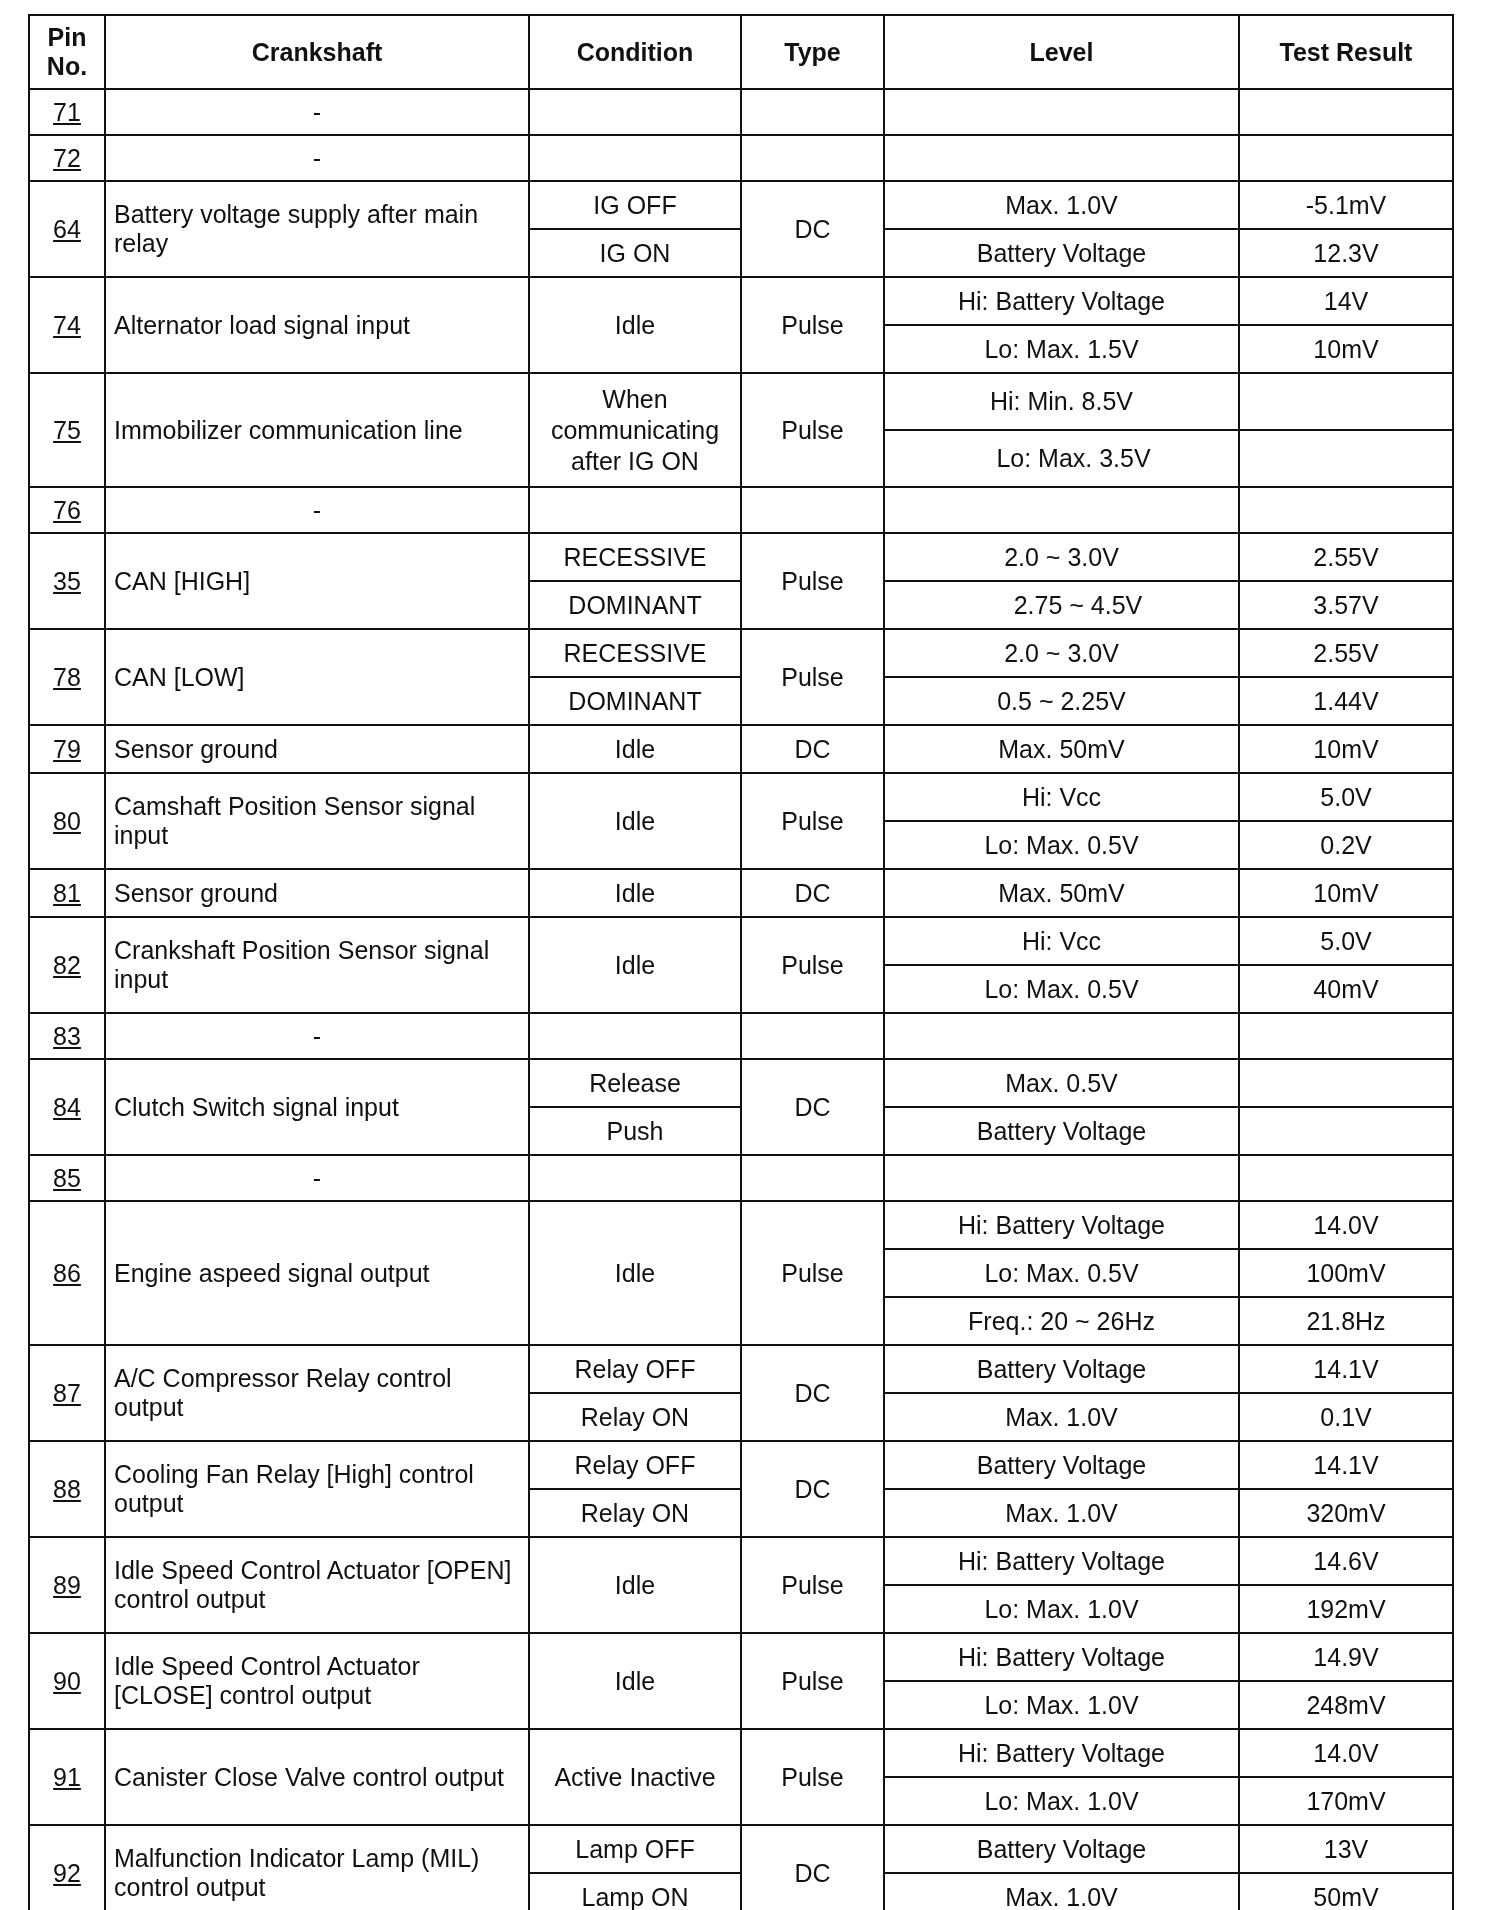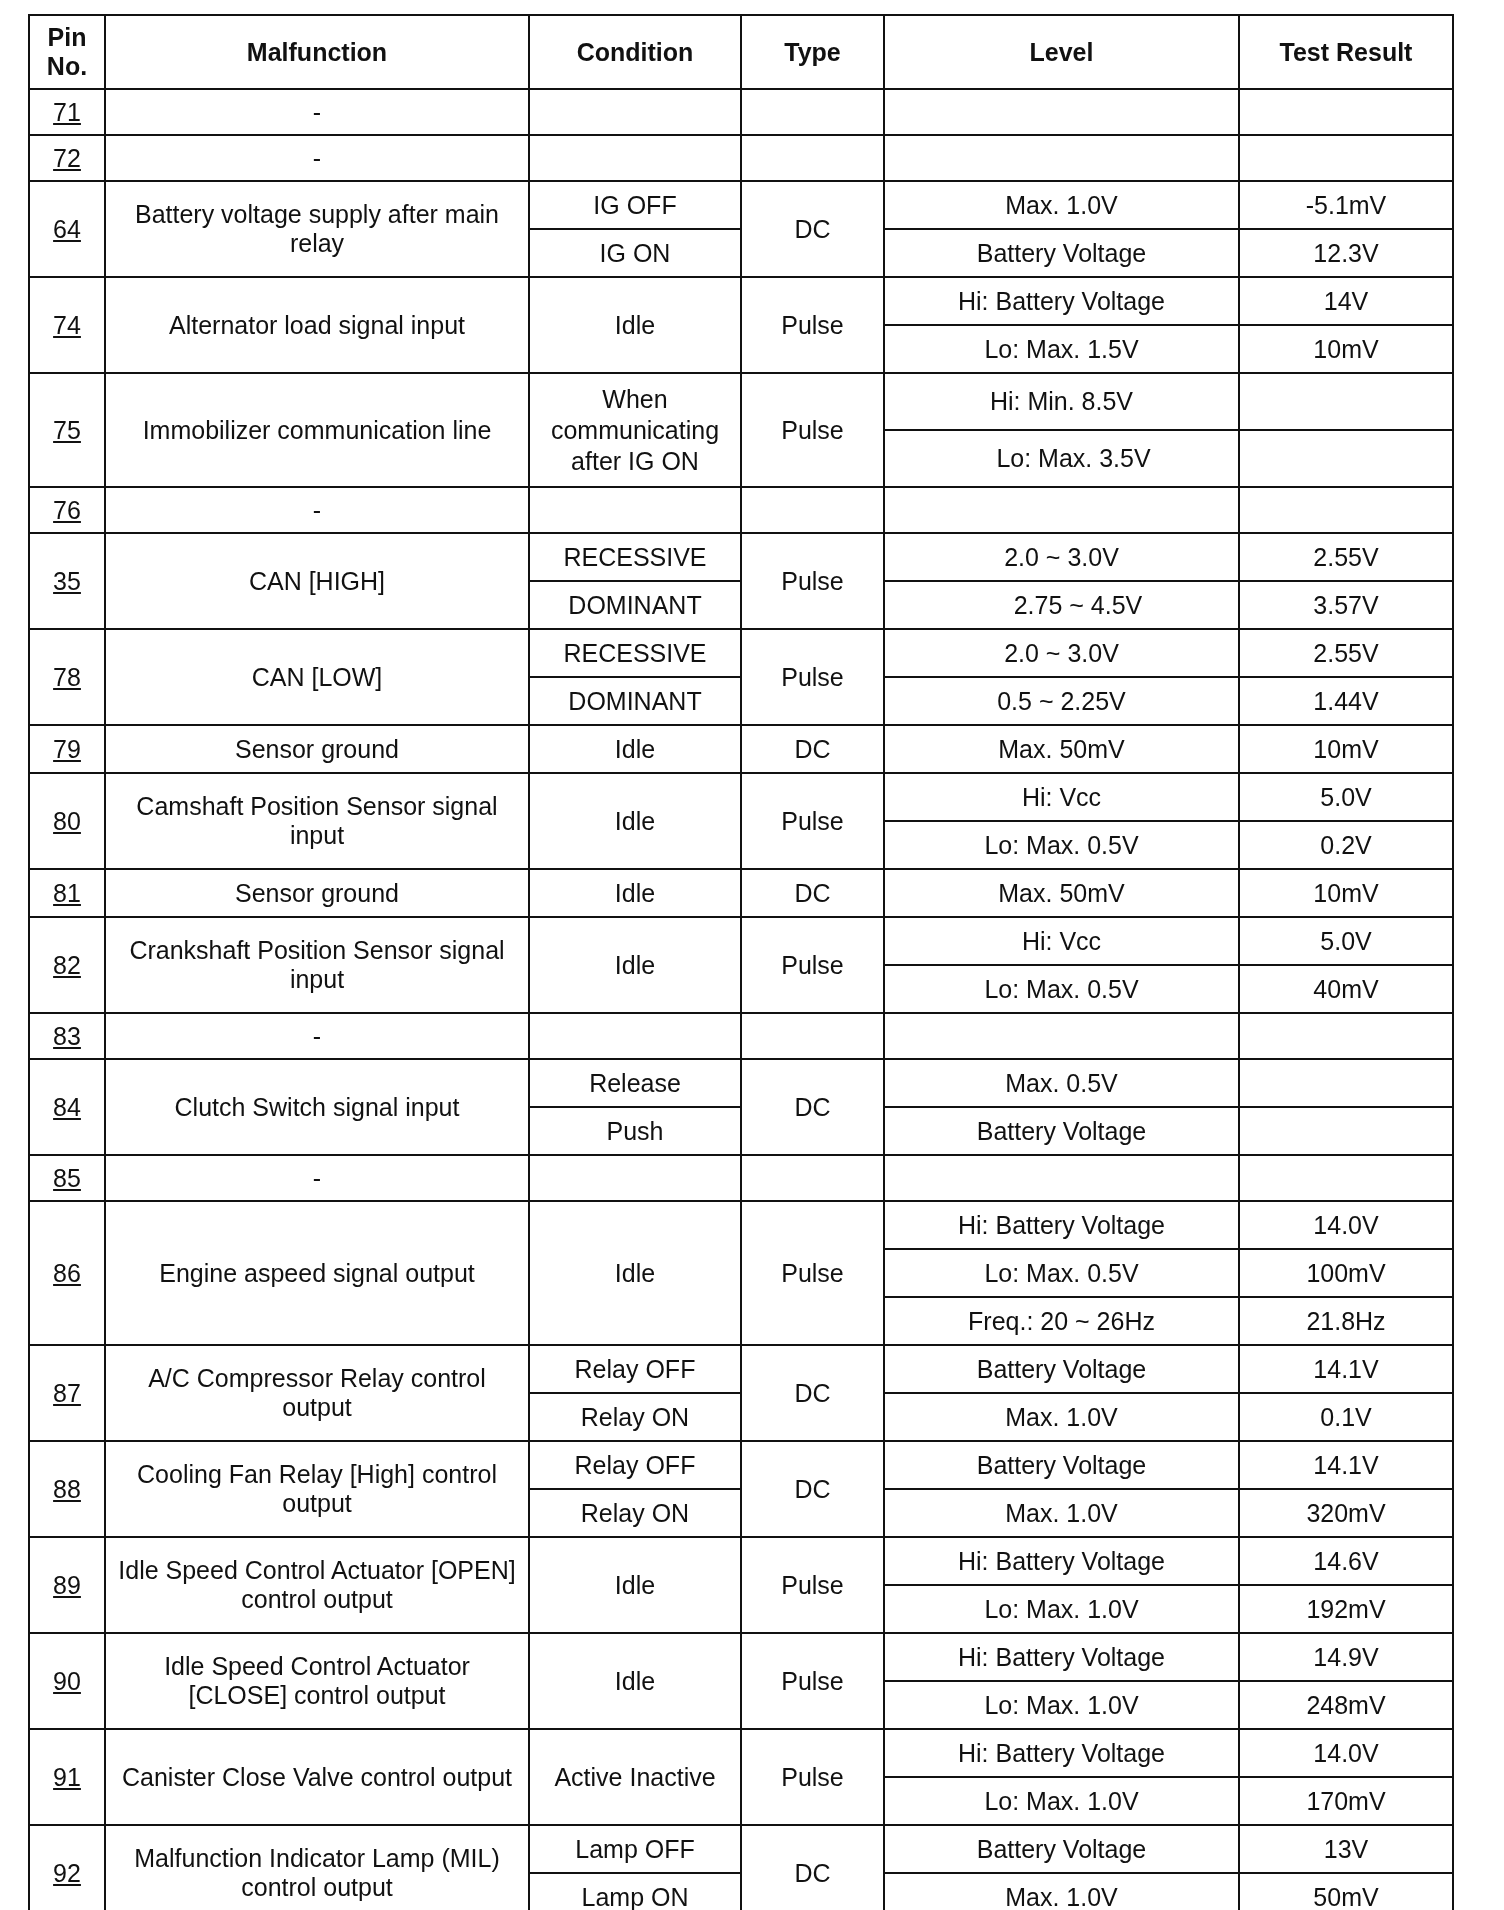--- a/index.html
+++ b/index.html
@@ -4,40 +4,40 @@
 <style>
   html, body { margin:0; padding:0; background:#ffffff; }
   body { width:1504px; height:1910px; position:relative; overflow:hidden;
          font-family:"Liberation Sans", sans-serif; color:#111; }
   table.pins { position:absolute; left:28px; top:14px; width:1424px;
                border-collapse:collapse; table-layout:fixed; }
   table.pins th, table.pins td { border:2.5px solid #111; padding:0 8px;
                font-size:25px; line-height:29px; vertical-align:middle; }
   table.pins th { font-weight:bold; text-align:center; height:72px; font-size:25px; }
   td.pin { text-align:center;text-decoration:underline; }
-  td.desc { text-align:center; padding-left:14px; }
+  td.desc { text-align:left; padding-left:14px; }
   td.desc.blank { text-align:center; }
   td.cond, td.type, td.level, td.result { text-align:center; }
 </style>
 </head>
 <body>
 
 <table class="pins">
   <colgroup>
     <col style="width:76px">
     <col style="width:424px">
     <col style="width:212px">
     <col style="width:143px">
     <col style="width:355px">
     <col style="width:214px">
   </colgroup>
   <thead>
     <tr>
       <th>Pin No.</th>
-      <th>Malfunction</th>
+      <th>Crankshaft</th>
       <th>Condition</th>
       <th>Type</th>
       <th>Level</th>
       <th>Test Result</th>
     </tr>
   </thead>
   <tbody id="tbody">
       <tr>
         <td class="pin" rowspan="1">71</td>
         <td class="desc blank" rowspan="1">-</td>

